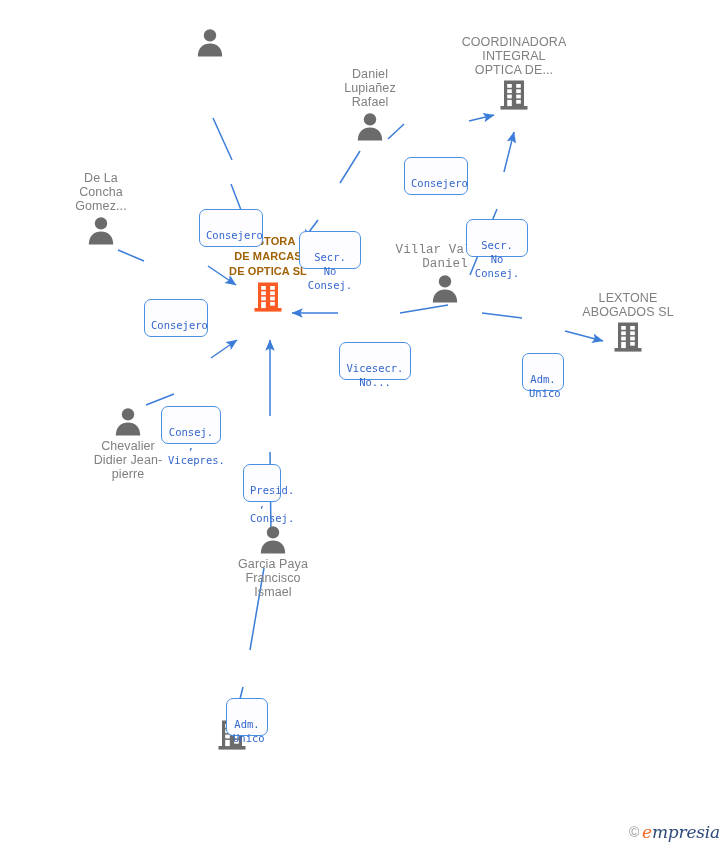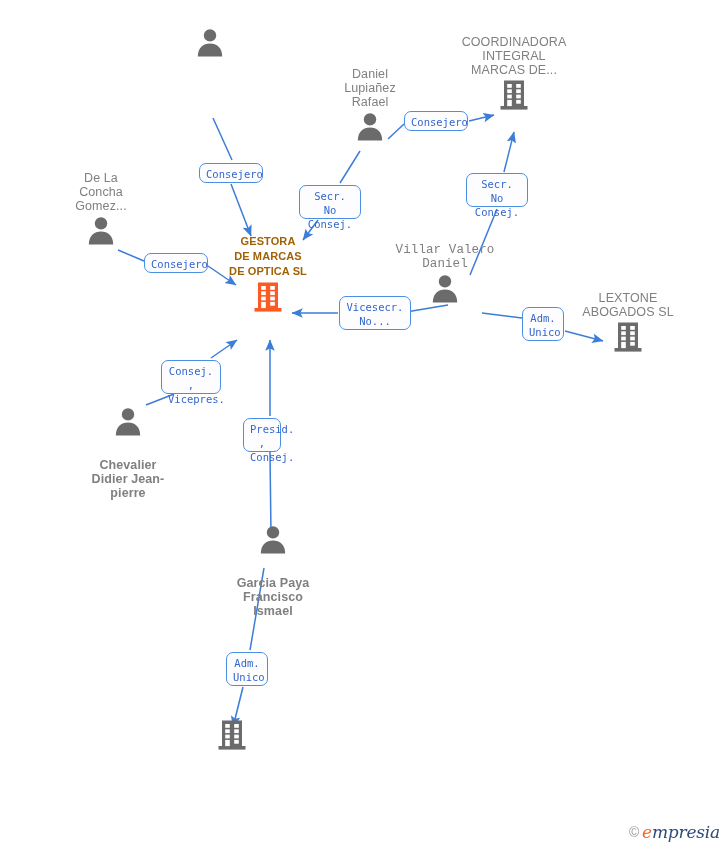--- a/index.html
+++ b/index.html
@@ -40,37 +40,38 @@
     line-height:15px;
   }
   .icon-wrap{
     display:block;
     height:32px;
     line-height:0;
   }
   .icon-wrap svg{display:inline-block;vertical-align:top;}
   
   .node.cap-top .caption{margin-bottom:2px;}
-  .node.cap-bottom .caption{margin-top:20px;font-weight:bold;}
+  .node.cap-bottom .caption{margin-top:1px;}
 
   
   .chip{
     position:absolute;
     box-sizing:border-box;
     background:#fdfdff;
     border:1.2px solid #4a90e2;
     border-radius:7px;
     color:#3366cc;
     font-family:"DejaVu Sans Mono", monospace;
     font-size:10.5px;
     line-height:14px;
     text-align:center;
-    padding:3px 6px;
+    padding:18px 6px;
     white-space:pre-line;
     box-shadow:0 0 0 0 rgba(0,0,0,0);
+    margin-top:46px;
   }
   
   .watermark{
     position:absolute;
     right:8px;bottom:8px;
     font-size:17px;
     color:#2d4a7a;
     font-family:"DejaVu Serif", serif;
     font-style:italic;
     white-space:nowrap;
@@ -134,21 +135,21 @@
 Lupiañez
 Rafael</span>
         <span class="icon-wrap"><svg width="30" height="30" viewBox="0 0 30 30" aria-hidden="true">
             <circle cx="15" cy="8.4" r="6.2" fill="#6b6b6b"></circle>
             <path d="M2.8 29.5 C2.8 20.6 8.2 16.4 15 16.4 C21.8 16.4 27.2 20.6 27.2 29.5 Z" fill="#6b6b6b"></path>
           </svg></span>
       </div>
       <div class="node cap-top" style="left: 514px; top: 35px;">
         <span class="caption">COORDINADORA
 INTEGRAL
-MARCAS DE...</span>
+OPTICA DE...</span>
         <span class="icon-wrap"><svg width="30" height="32" viewBox="0 0 30 32" aria-hidden="true">
             <rect x="5" y="1.5" width="20" height="26" fill="#6b6b6b"></rect>
             <rect x="1.5" y="27" width="27" height="3.6" fill="#6b6b6b"></rect>
             <rect x="8.2" y="5" width="4.6" height="3.8" fill="#ffffff"></rect>
             <rect x="8.2" y="10.3" width="4.6" height="3.8" fill="#ffffff"></rect>
             <rect x="8.2" y="15.6" width="4.6" height="3.8" fill="#ffffff"></rect>
             <rect x="17.2" y="5" width="4.6" height="3.8" fill="#ffffff"></rect>
             <rect x="17.2" y="10.3" width="4.6" height="3.8" fill="#ffffff"></rect>
             <rect x="17.2" y="15.6" width="4.6" height="3.8" fill="#ffffff"></rect>
             <rect x="17.2" y="20.9" width="4.6" height="3.8" fill="#ffffff"></rect>

